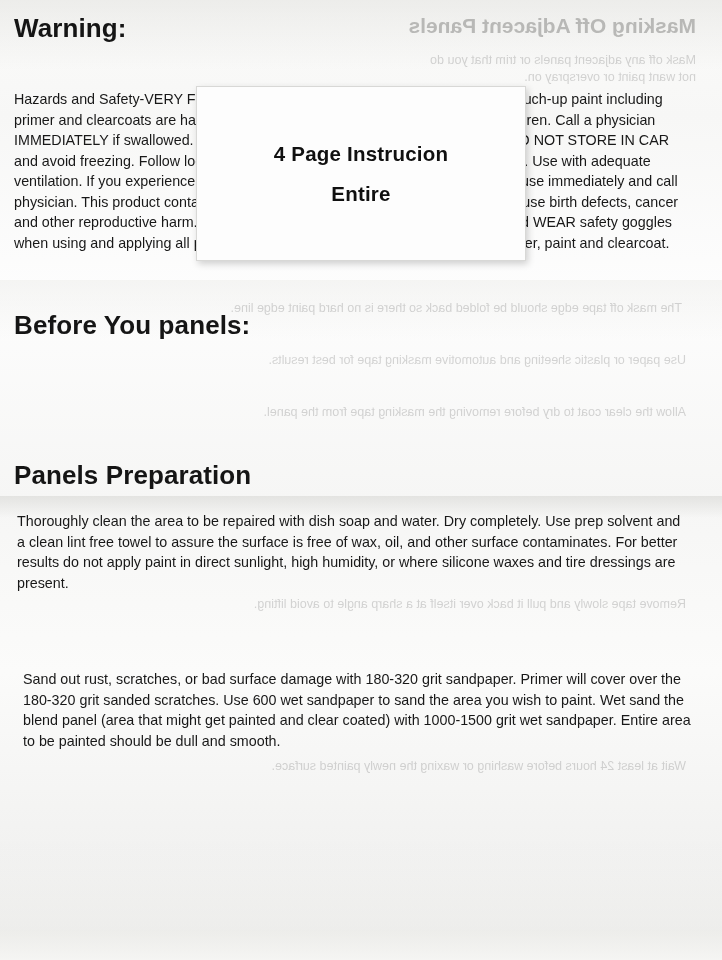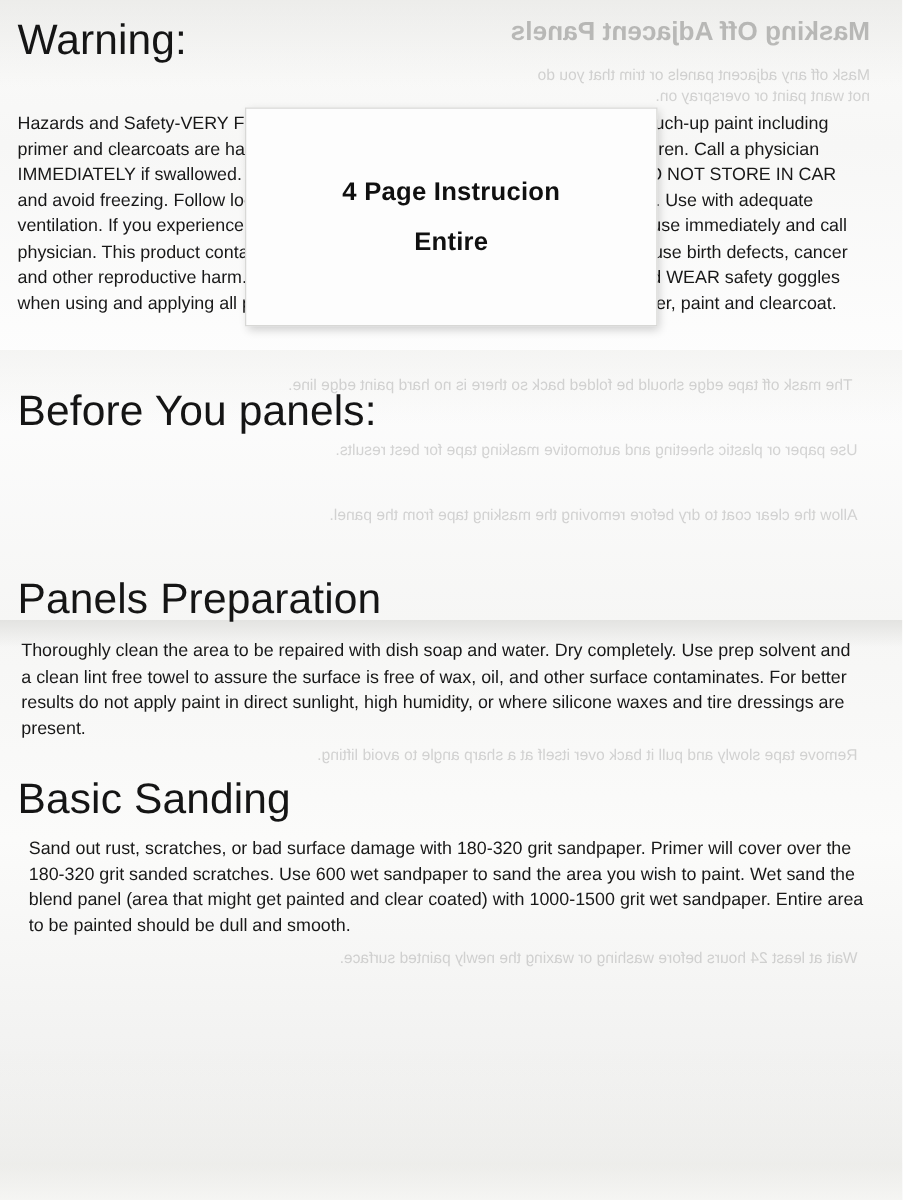--- a/index.html
+++ b/index.html
@@ -49,22 +49,22 @@
     font-size: 12.5px;
     line-height: 17px;
   }
 
   .content {
     position: absolute;
     inset: 0;
     color: #1a1a1a;
   }
   h2.heading {
-    font-size: 34px;
-    font-weight: 400;
+    font-size: 26px;
+    font-weight: 700;
     margin: 0;
     letter-spacing: 0.1px;
     color: #151515;
   }
   p.body {
     font-size: 14.3px;
     line-height: 20.5px;
     margin: 0;
     color: #181818;
   }
@@ -117,21 +117,20 @@
   <div class="content">
 
     <h2 class="heading blk" style="left:14px; top:13px; width:400px;">Warning:</h2>
     <p class="body blk" style="left:14px; top:89px; width:680px;">Hazards and Safety-VERY FLAMMABLE. Do not use near flame or sparks. All touch-up paint including primer and clearcoats are harmful or fatal if swallowed. Keep out of reach of children. Call a physician IMMEDIATELY if swallowed. Store in a cool dry place between 60F and 120F. DO NOT STORE IN CAR and avoid freezing. Follow local, state and federal regulations for proper disposal. Use with adequate ventilation. If you experience eye watering, headache or dizziness, stop product use immediately and call physician. This product contains chemicals known to the State of California to cause birth defects, cancer and other reproductive harm. WEAR an approved automotive paint respirator and WEAR safety goggles when using and applying all products to protect your eyes. This includes the primer, paint and clearcoat.</p>
 
     <h2 class="heading blk" style="left:14px; top:310px; width:420px;">Before You panels:</h2>
 
     <h2 class="heading blk" style="left:14px; top:460px; width:420px;">Panels Preparation</h2>
     <p class="body blk" style="left:17px; top:511px; width:674px;">Thoroughly clean the area to be repaired with dish soap and water.  Dry completely. Use prep solvent and a clean lint free towel to assure the surface is free of wax, oil, and other surface contaminates. For better results do not apply paint in direct sunlight, high humidity, or where silicone waxes and tire dressings are present.</p>
 
-    <h2 class="heading blk" style="left:14px; top:620px; width:420px;">Basic Sanding</h2>
     <p class="body blk" style="left:23px; top:669px; width:668px;">Sand out rust, scratches, or bad surface damage with 180-320 grit sandpaper. Primer will cover over the 180-320 grit sanded scratches. Use 600 wet sandpaper to sand the area you wish to paint. Wet sand the blend panel (area that might get painted and clear coated) with 1000-1500 grit wet sandpaper. Entire area to be painted should be dull and smooth.</p>
 
   </div>
 
   <div class="card">
     <div class="card-line">4 Page Instrucion</div>
     <div class="card-line">Entire</div>
   </div>
 
 </div>

